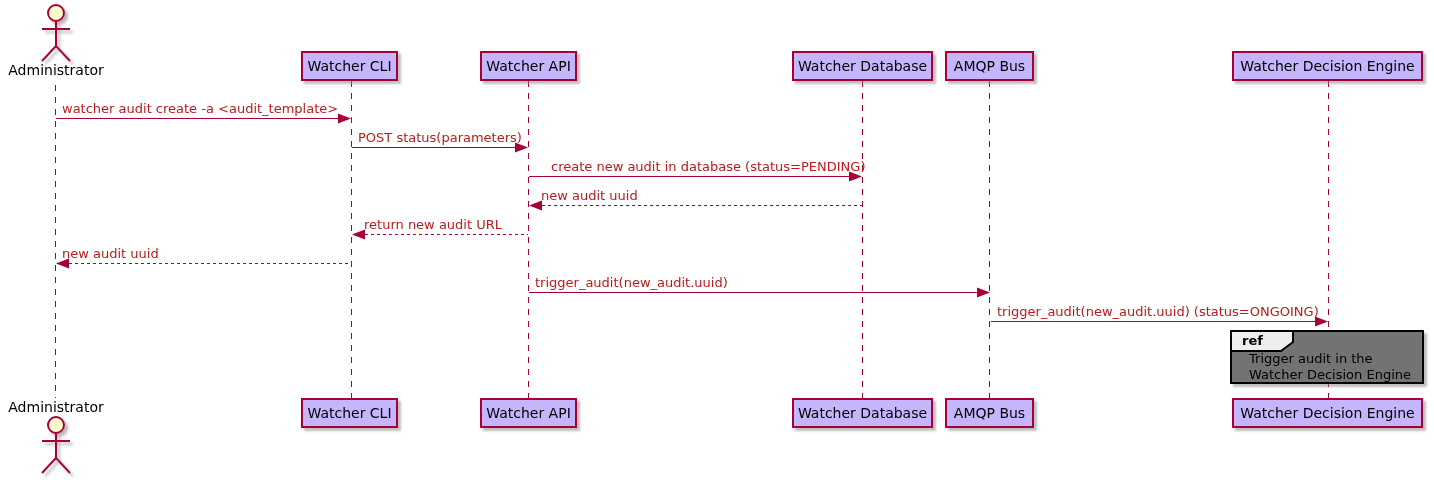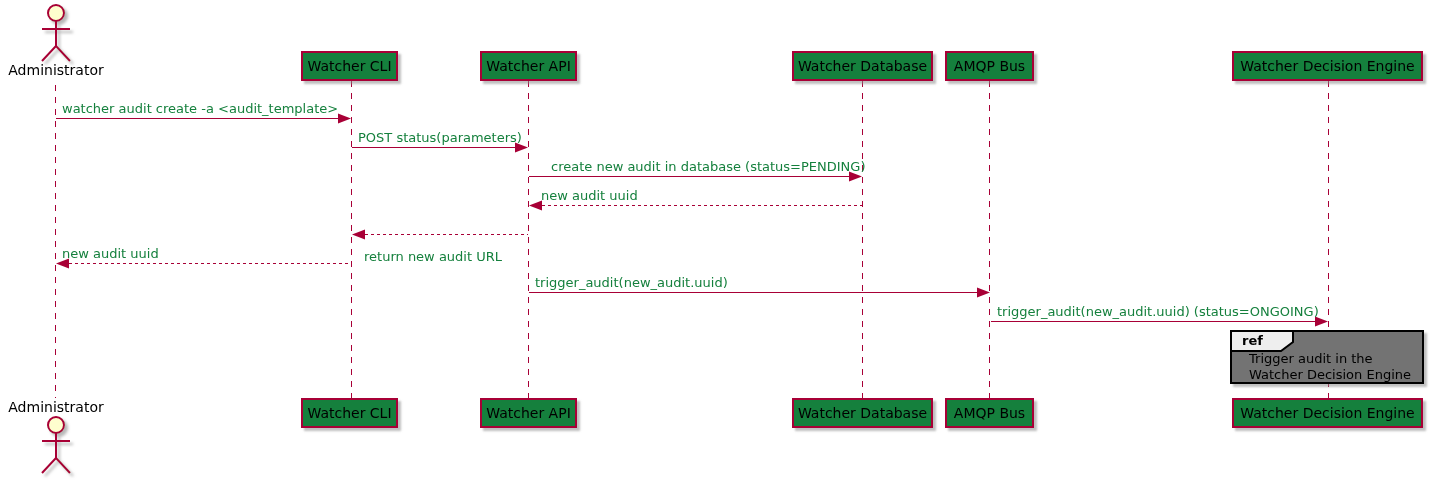--- a/index.html
+++ b/index.html
@@ -7,38 +7,38 @@
   body {
     width:1434px; height:486px; position:relative; overflow:hidden;
     font-family:"DejaVu Sans", "Liberation Sans", sans-serif;
     color:#000;
   }
   .stage { position:absolute; left:0; top:0; width:1292px; height:486px; }
   svg.layer { position:absolute; left:0; top:0; z-index:1; }
 
   .pbox {
     position:absolute; height:30px; z-index:2;
-    background:#15803d; border:2px solid #A80036;
+    background:#c4b5fd; border:2px solid #A80036;
     display:flex; align-items:center; justify-content:center;
     font-size:14px; white-space:nowrap;
     box-shadow:3px 3px 2px rgba(140,140,140,0.55);
   }
   .pbox.top { top:51px; }
   .pbox.bottom { top:398px; }
 
   .actor-label {
     position:absolute; left:1px; width:110px; text-align:center;
     font-size:14px; z-index:2; white-space:nowrap;
   }
   .actor-label.top { top:62px; }
   .actor-label.bottom { top:399px; }
 
   .msg {
     position:absolute; z-index:2; font-size:13px; line-height:16px;
-    white-space:nowrap; color:#15803d;
+    white-space:nowrap; color:#b91c1c;
   }
 
   .refbox {
     position:absolute; left:1230px; top:330px; width:194px; height:54px;
     background:#737373; border:2px solid #000; z-index:3;
     box-shadow:3px 3px 2px rgba(140,140,140,0.55);
   }
   .reftab-shape { position:absolute; left:-2px; top:-2px; }
   .reftab-label {
     position:absolute; left:10px; top:1px; font-size:13px; font-weight:bold;
@@ -120,21 +120,21 @@
   <div class="pbox bottom" style="left:301px; width:97px;">Watcher CLI</div>
   <div class="pbox bottom" style="left:480px; width:97px;">Watcher API</div>
   <div class="pbox bottom" style="left:792px; width:141px;">Watcher Database</div>
   <div class="pbox bottom" style="left:945px; width:89px;">AMQP Bus</div>
   <div class="pbox bottom" style="left:1232px; width:191px;">Watcher Decision Engine</div>
 
   <div class="msg" style="left:62px;  top:101px;">watcher audit create -a &lt;audit_template&gt;</div>
   <div class="msg" style="left:358px; top:130px;">POST status(parameters)</div>
   <div class="msg" style="left:535px; top:159px;margin-left:16px;">create new audit in database (status=PENDING)</div>
   <div class="msg" style="left:541px; top:188px;">new audit uuid</div>
-  <div class="msg" style="left:364px; top:217px;margin-top:32px;">return new audit URL</div>
+  <div class="msg" style="left:364px; top:217px;">return new audit URL</div>
   <div class="msg" style="left:62px;  top:246px;">new audit uuid</div>
   <div class="msg" style="left:997px; top:304px;">trigger_audit(new_audit.uuid) (status=ONGOING)</div>
   <div class="msg" style="left:535px; top:275px;">trigger_audit(new_audit.uuid)</div>
 
   <div class="refbox">
     <svg class="reftab-shape" width="68" height="24" viewBox="0 0 68 24">
       <polygon points="1,1 63,1 63,12 51,21 1,21" fill="#EEEEEE" stroke="#000000" stroke-width="2"></polygon>
     </svg>
     <span class="reftab-label">ref</span>
     <div class="refbody">

